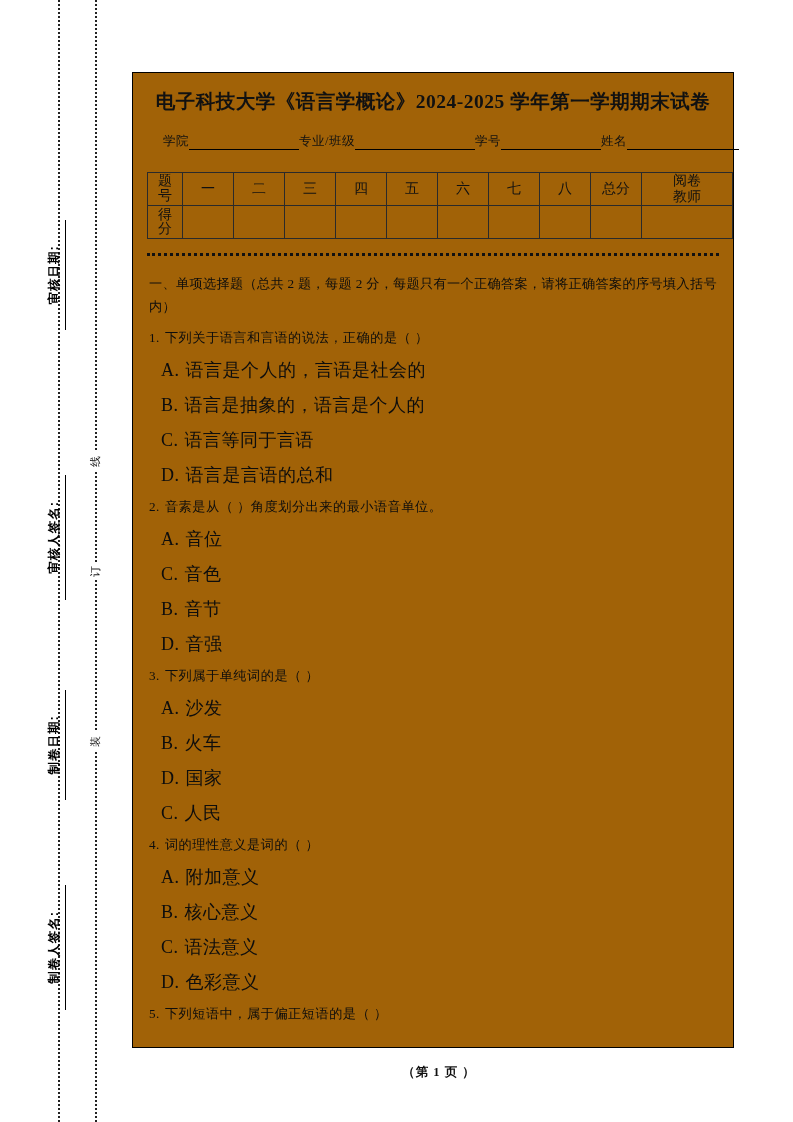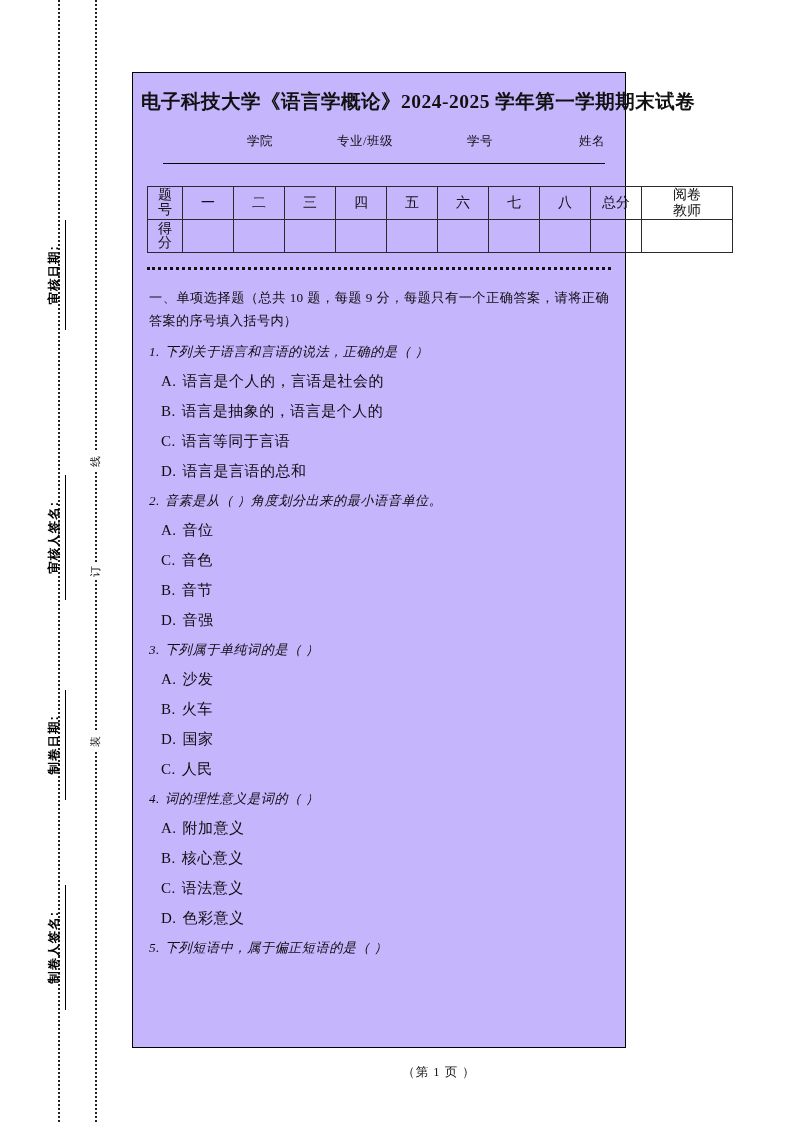--- a/index.html
+++ b/index.html
@@ -60,25 +60,25 @@
     background: #ffffff;
     padding: 2px 3px;
     letter-spacing: 1px;
   }
 
   
   #exam-frame {
     position: absolute;
     left: 132px;
     top: 72px;
-    width: 494px;
+    width: 602px;
     height: 976px;
     border: 1.6px solid #000000;
     box-sizing: border-box;
-    background: #c4b5fd;
+    background: #a16207;
   }
 
   #paper-title {
     text-align: center;
     font-size: 19.5px;
     font-weight: bold;
     font-family: "Liberation Serif", "DejaVu Serif", serif;
     letter-spacing: 0.5px;
     margin: 15px 8px 0 8px;
     white-space: nowrap;
@@ -88,21 +88,20 @@
   #student-info {
     display: flex;
     align-items: flex-end;
     margin: 18px 18px 0 30px;
     font-size: 12.5px;
     font-family: "Liberation Serif", "DejaVu Serif", serif;
   }
   #student-info .field {
     display: flex;
     align-items: flex-end;
-    flex-direction: column;
   }
   #student-info .flabel {
     white-space: nowrap;
     letter-spacing: 0.5px;
   }
   #student-info .fblank {
     border-bottom: 1.2px solid #000000;
     height: 13px;
   }
   .blank-w1 { width: 110px; }
@@ -161,39 +160,38 @@
     font-size: 13.2px;
     line-height: 1.75;
     letter-spacing: 0.3px;
     margin-bottom: 10px;
     text-align: justify;
   }
   .question-stem {
     font-size: 13.2px;
     letter-spacing: 0.5px;
     margin: 11px 0 0 0;
-    font-style: italic;
   }
   .option-line {
-    font-size: 15px;
+    font-size: 18px;
     letter-spacing: 0.5px;
     margin: 11px 0 0 12px;
   }
   .opt-letter { margin-right: 6px; }
   .q-number { margin-right: 5px; }
 
   
   #page-footer {
     position: absolute;
     left: 132px;
     top: 1064px;
     width: 614px;
     text-align: center;
     font-size: 12.5px;
-    font-weight: normal;
+    font-weight: bold;
     font-family: "Liberation Serif", "DejaVu Serif", serif;
     letter-spacing: 1px;
   }
 </style>
 </head>
 <body>
 
 <div id="binding-area">
   <div class="dotted-rule" id="dotted-rule-outer"></div>
   <div class="dotted-rule" id="dotted-rule-inner"></div>
@@ -269,21 +267,21 @@
         <td class="col-total"></td>
         <td class="col-grader"></td>
       </tr>
     </tbody>
       </table>
   </div>
 
   <div id="section-separator"></div>
 
   <div id="question-body">
-    <div class="section-heading">一、单项选择题（总共 10 题，每题 9 分，每题只有一个正确答案，请将正确答案的序号填入括号内）</div>
+    <div class="section-heading">一、单项选择题（总共 2 题，每题 2 分，每题只有一个正确答案，请将正确答案的序号填入括号内）</div>
 
     <div class="question-stem">
       <span class="q-number">1.</span><span>下列关于语言和言语的说法，正确的是（   ）</span>
     </div>
     <div class="option-line">
       <span class="opt-letter">A.</span><span>语言是个人的，言语是社会的</span>
     </div>
     <div class="option-line">
       <span class="opt-letter">B.</span><span>语言是抽象的，语言是个人的</span>
     </div>

